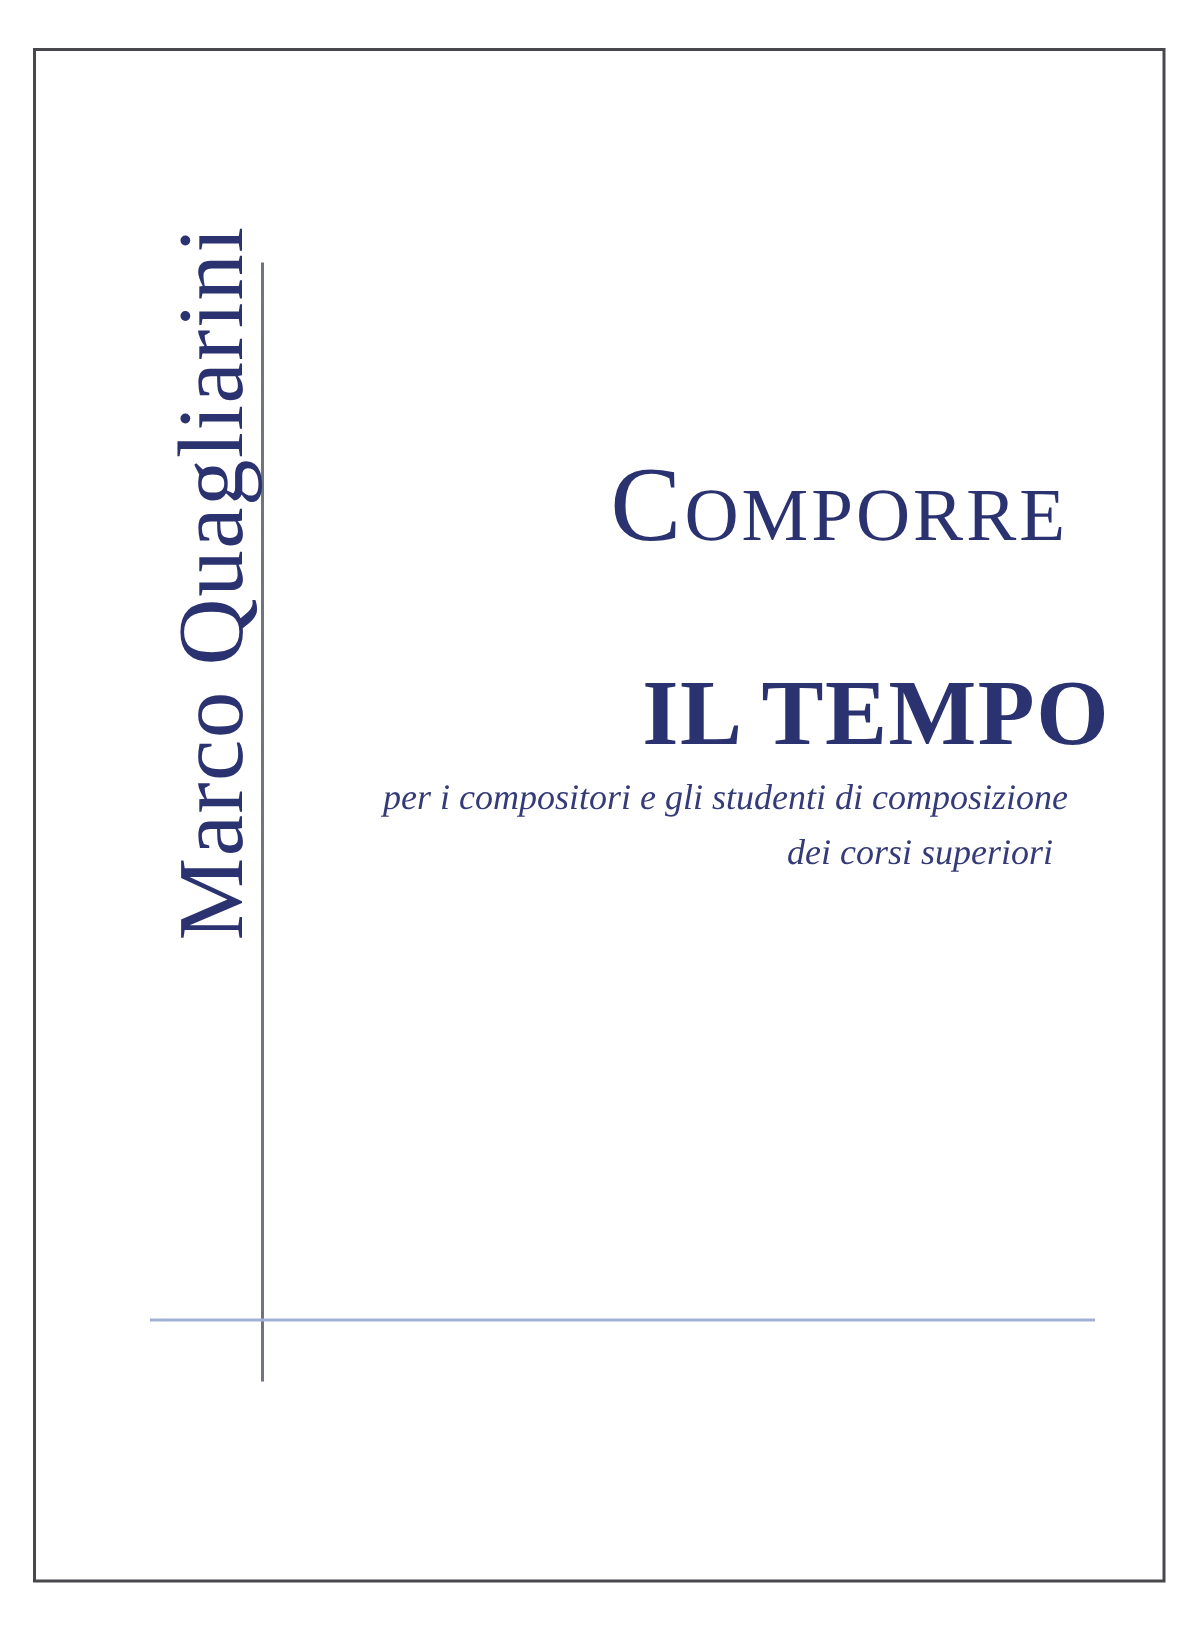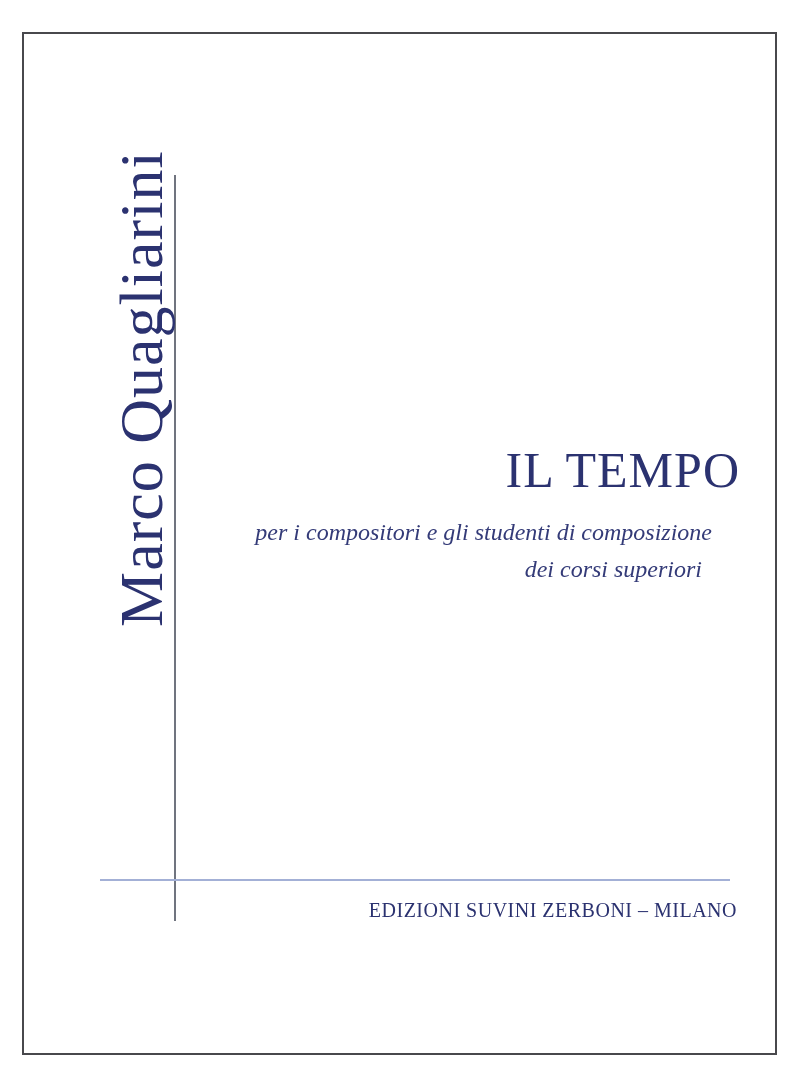--- a/index.html
+++ b/index.html
@@ -77,22 +77,23 @@
     letter-spacing: 1px;
   }
   .t-spazio .small-e {
     font-size: 30px;
     margin-left: 20px;
     letter-spacing: 0;
   }
   .t-tempo {
     right: 60px;
     top: 445px;
-    font-size: 50px;
+    font-size: 62px;
     letter-spacing: 1px;
+    font-weight: bold;
   }
   .subtitle-line {
     position: absolute;
     line-height: 1;
     font-style: italic;
     font-size: 24px;
     color: #343b78;
     white-space: nowrap;
   }
   .sub1 { right: 88px; top: 520px; }
@@ -114,23 +115,23 @@
 <div class="page">
 
   <div class="frame"></div>
 
   <div class="vrule"></div>
 
   <div class="hrule"></div>
 
   <div class="author">Marco Quagliarini</div>
 
+  <div class="title-line t-comporre">Comporre</div>
 
 
   <div class="title-line t-tempo">IL TEMPO</div>
 
   <div class="subtitle-line sub2">dei corsi superiori</div>
 
   <div class="subtitle-line sub1">per i compositori e gli studenti di composizione</div>
 
-  <div class="publisher">EDIZIONI SUVINI ZERBONI – MILANO</div>
 
 </div>
 
 </body></html>

